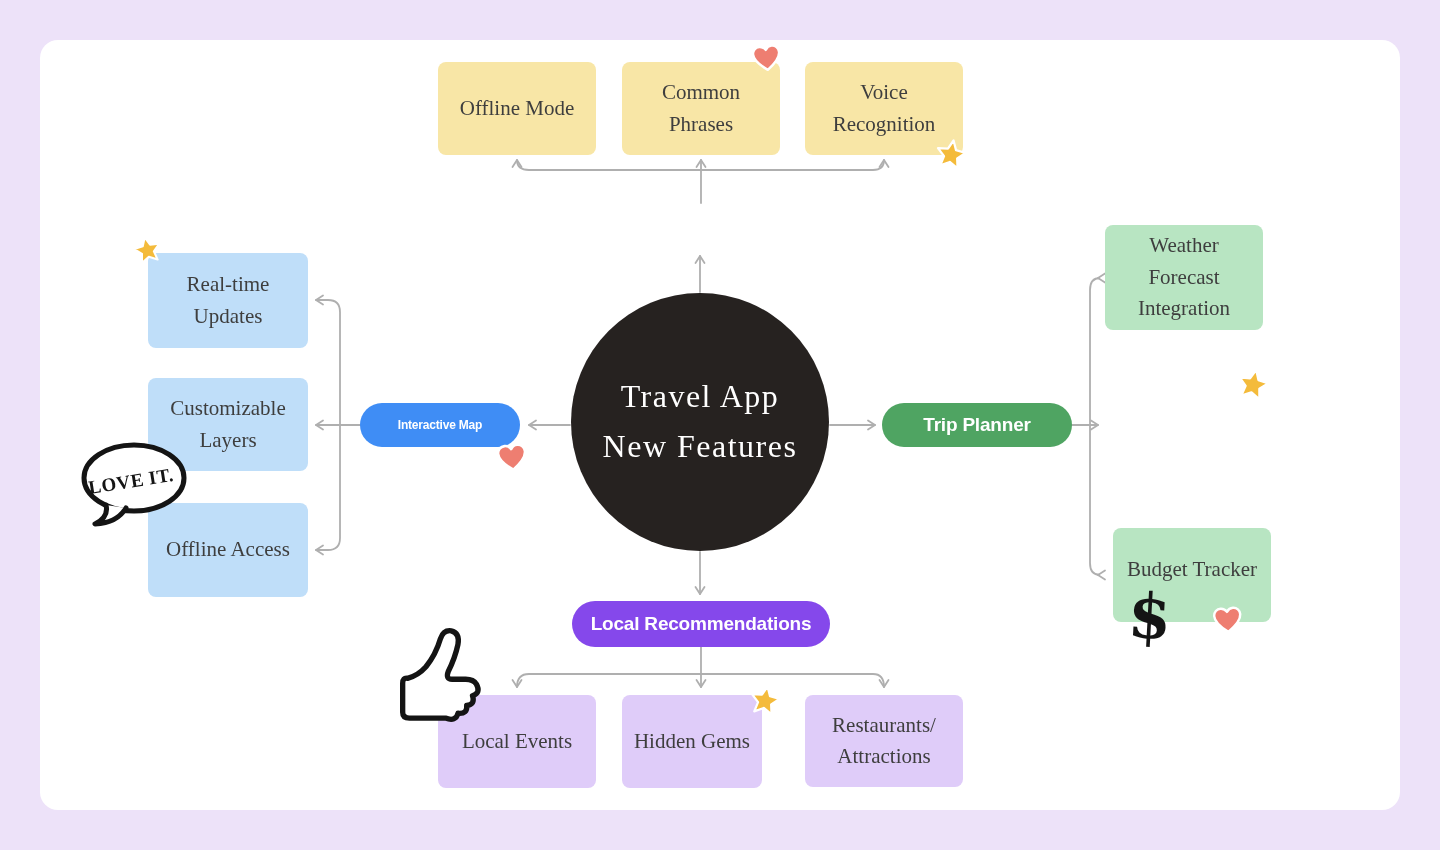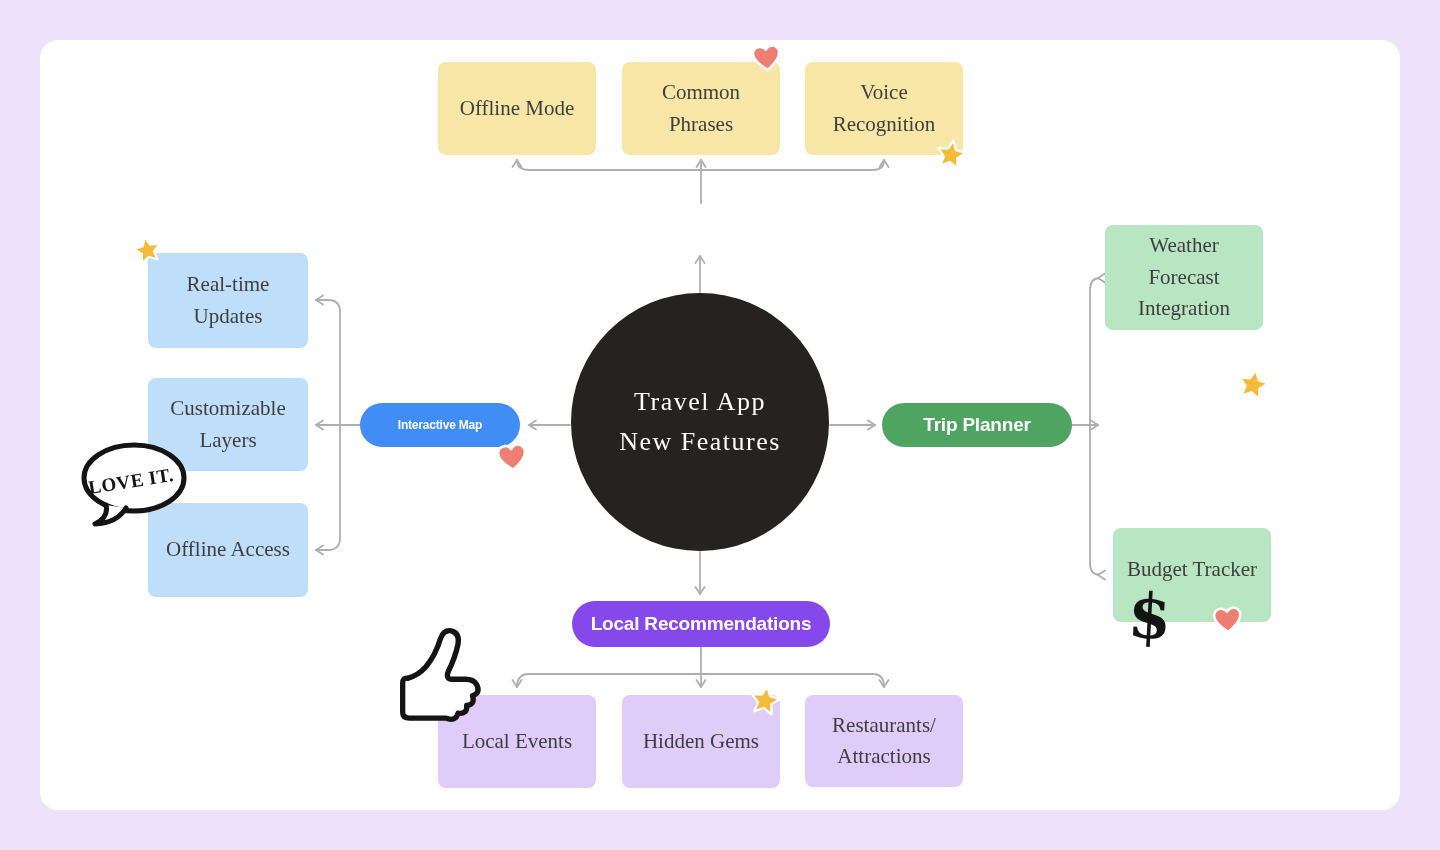--- a/index.html
+++ b/index.html
@@ -41,21 +41,21 @@
     position: absolute; z-index: 3;
     left: 571px; top: 293px; width: 258px; height: 258px;
     border-radius: 50%;
     background: var(--c-center_fill, #262220);
     display: flex; align-items: center; justify-content: center;
     text-align: center;
   }
   .center-label {
     color: var(--c-center_text, #FFFFFF);
     font-family: cursive;
-    font-size: 26px;
+    font-size: 32px;
     line-height: 1.55;
     letter-spacing: 1.5px;
     white-space: pre-line;
   }
 
   .pill {
     position: absolute; z-index: 3;
     display: flex; align-items: center; justify-content: center;
     border-radius: 23px;
     font-weight: 700;
@@ -193,21 +193,21 @@
 Forecast
 Integration</div>
   </div>
   <div class="node c-right" style="left:1105px; top:528px; width:158px; height:94px; align-items:flex-start; padding-top:26px;margin-left:8px;">
     <div class="node-label">Budget Tracker</div>
   </div>
 
   <div class="node c-bottom" style="left:438px; top:695px; width:158px; height:93px;">
     <div class="node-label">Local Events</div>
   </div>
-  <div class="node c-bottom" style="left:622px; top:695px; width:158px; height:93px;align-items:center;">
+  <div class="node c-bottom" style="left:622px; top:695px; width:140px; height:93px;align-items:center;">
     <div class="node-label">Hidden Gems</div>
   </div>
   <div class="node c-bottom" style="left:805px; top:695px; width:158px; height:92px;">
     <div class="node-label">Restaurants/
 Attractions</div>
   </div>
 
   <div class="sticker" style="left:132px; top:235px; width:31px; height:31px; transform:rotate(-12deg);">
     <svg viewBox="0 0 24 24">
         <path d="M12 1.6 L14.9 8 L21.9 8.8 L16.7 13.6 L18.2 20.5 L12 17 L5.8 20.5 L7.3 13.6 L2.1 8.8 L9.1 8 Z" fill="#F4BB3B" stroke="#FFFFFF" stroke-width="1.6" stroke-linejoin="round"></path>

